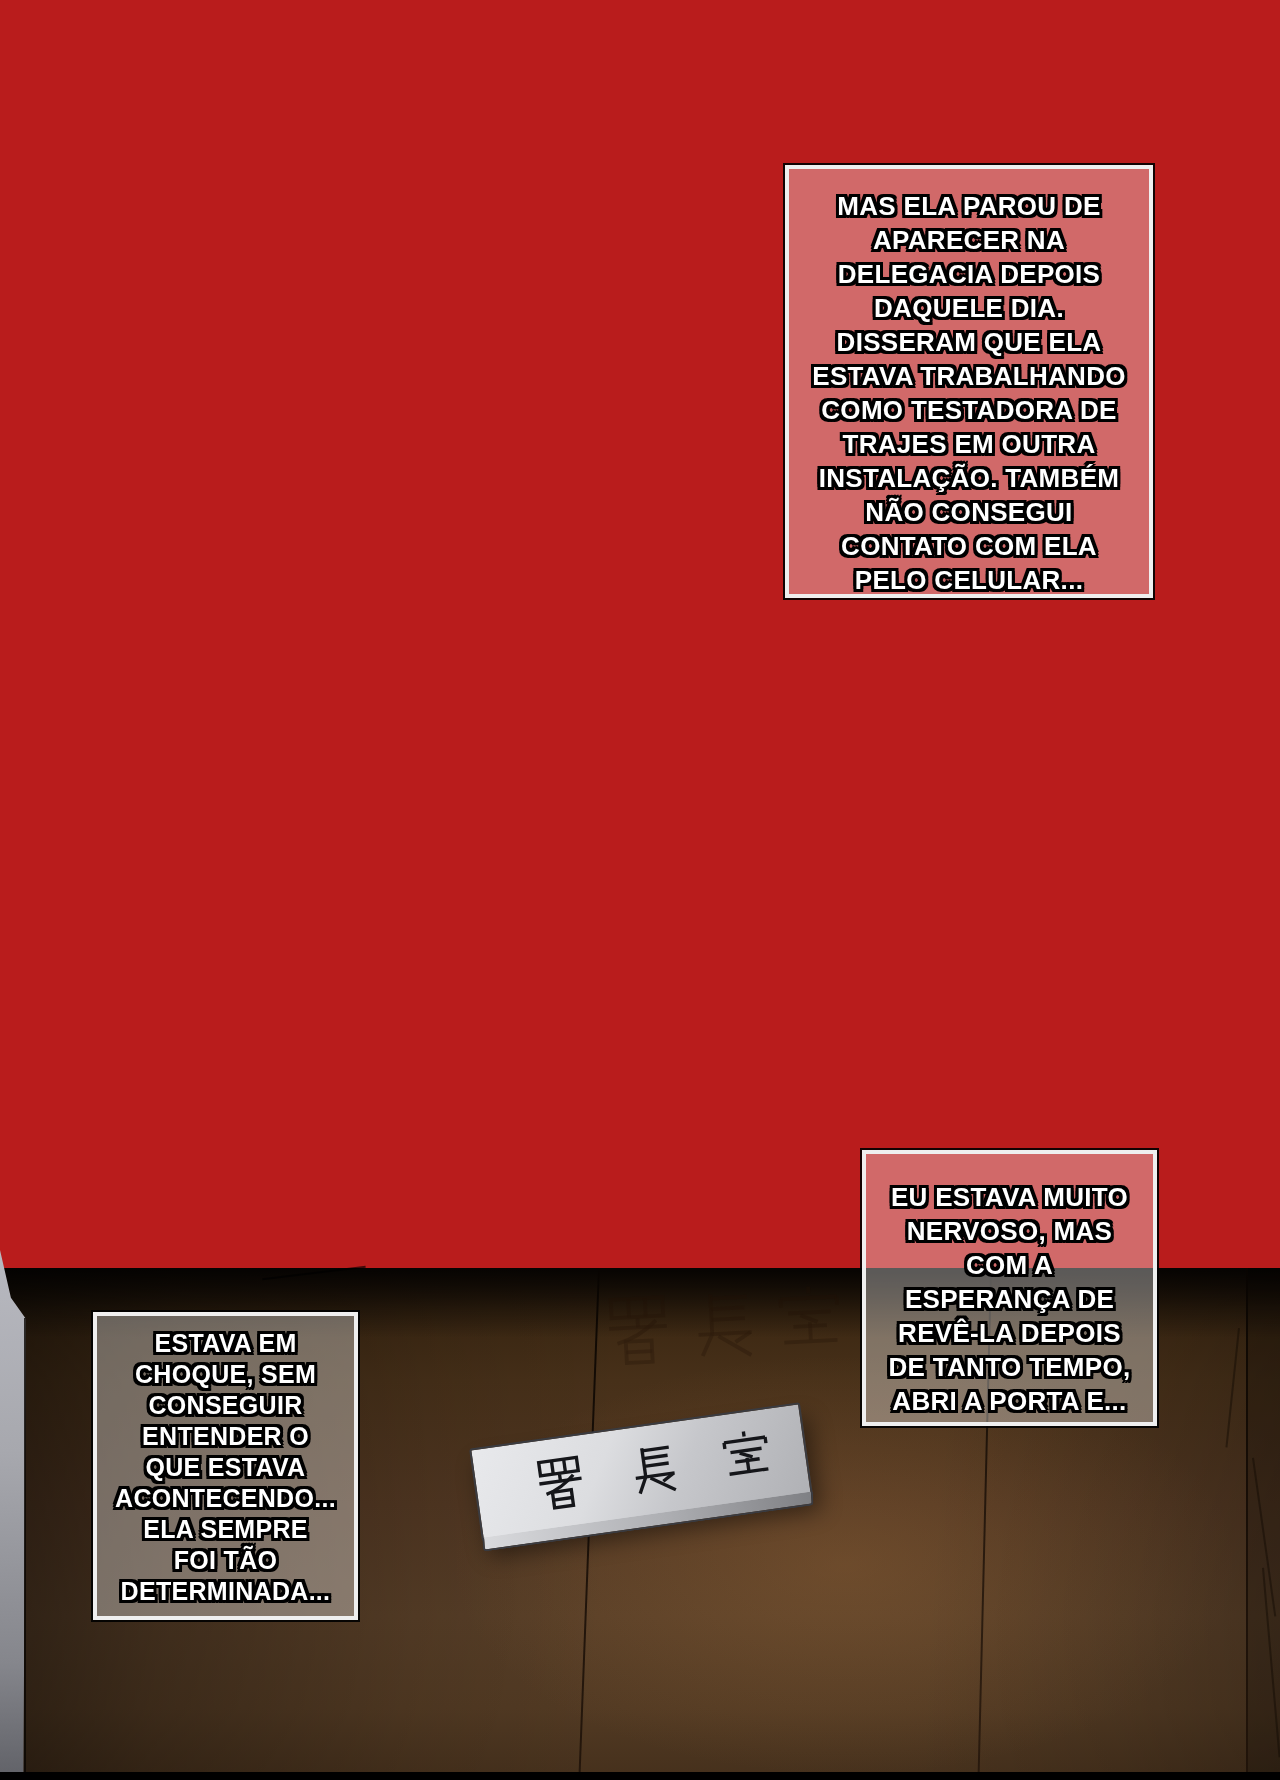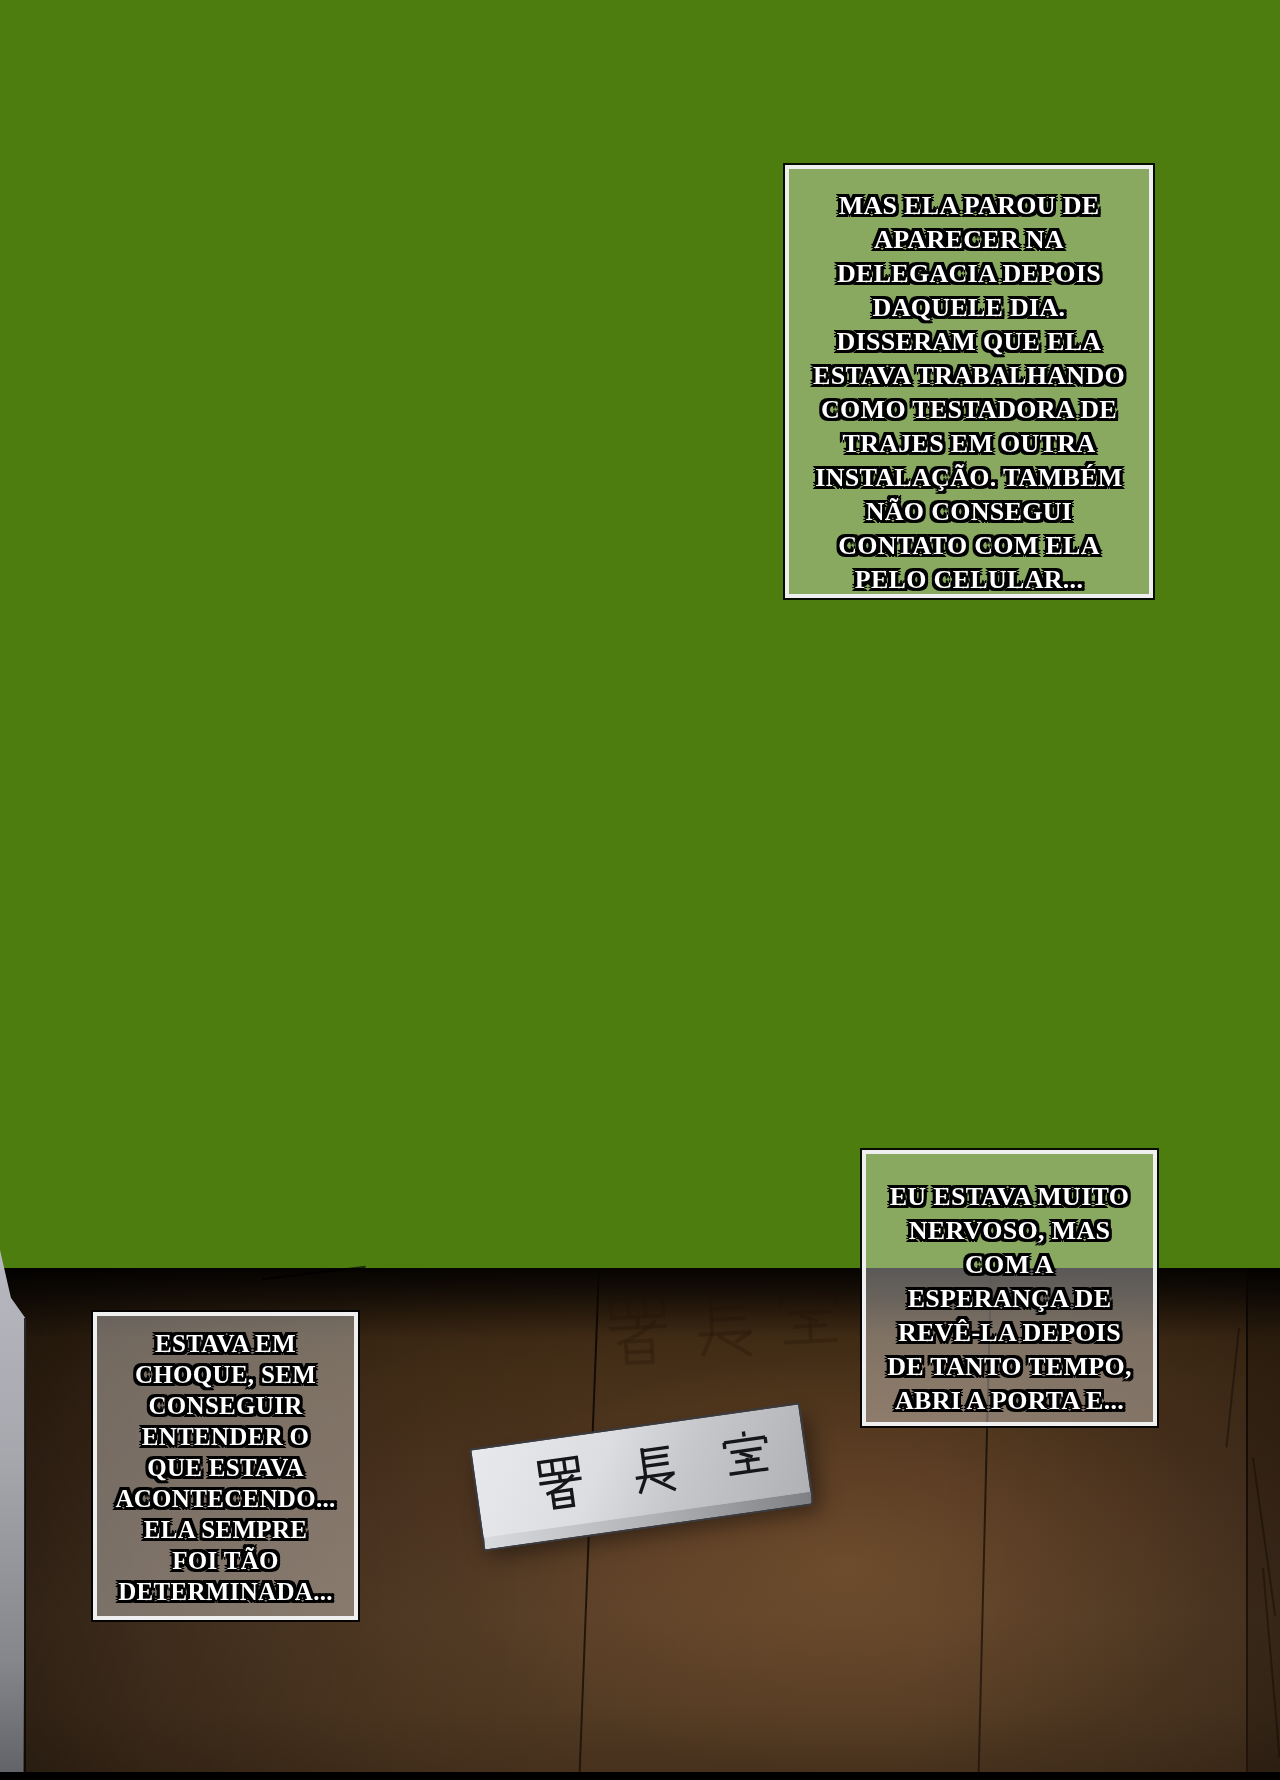--- a/index.html
+++ b/index.html
@@ -1,18 +1,18 @@
 <!DOCTYPE html>
 <html><head>
 <meta charset="utf-8">
 <style>
   html,body{margin:0;padding:0;background:#000;}
   .stage{
-    position:relative;width:1280px;height:1780px;background:#4d7c0f;
-    overflow:hidden;font-family:Liberation Serif, serif;
+    position:relative;width:1280px;height:1780px;background:#b91c1c;
+    overflow:hidden;font-family:Liberation Sans, sans-serif;
   }
   
   .scene{position:absolute;left:0;top:1268px;width:1280px;height:512px;}
   .door-base{
     position:absolute;inset:0;
     background:
       linear-gradient(94deg, rgba(0,0,0,0.50) 0%, rgba(0,0,0,0.28) 14%, rgba(0,0,0,0.08) 34%, rgba(0,0,0,0) 48%, rgba(0,0,0,0) 72%, rgba(0,0,0,0.10) 88%, rgba(0,0,0,0.22) 100%),
       radial-gradient(560px 300px at 66% 58%, rgba(166,112,60,0.30), rgba(0,0,0,0) 70%),
       linear-gradient(180deg, #2a1a0c 0%, #3b2712 8%, #473019 22%, #513722 46%, #573e27 68%, #523a23 86%, #45301c 100%);
   }

